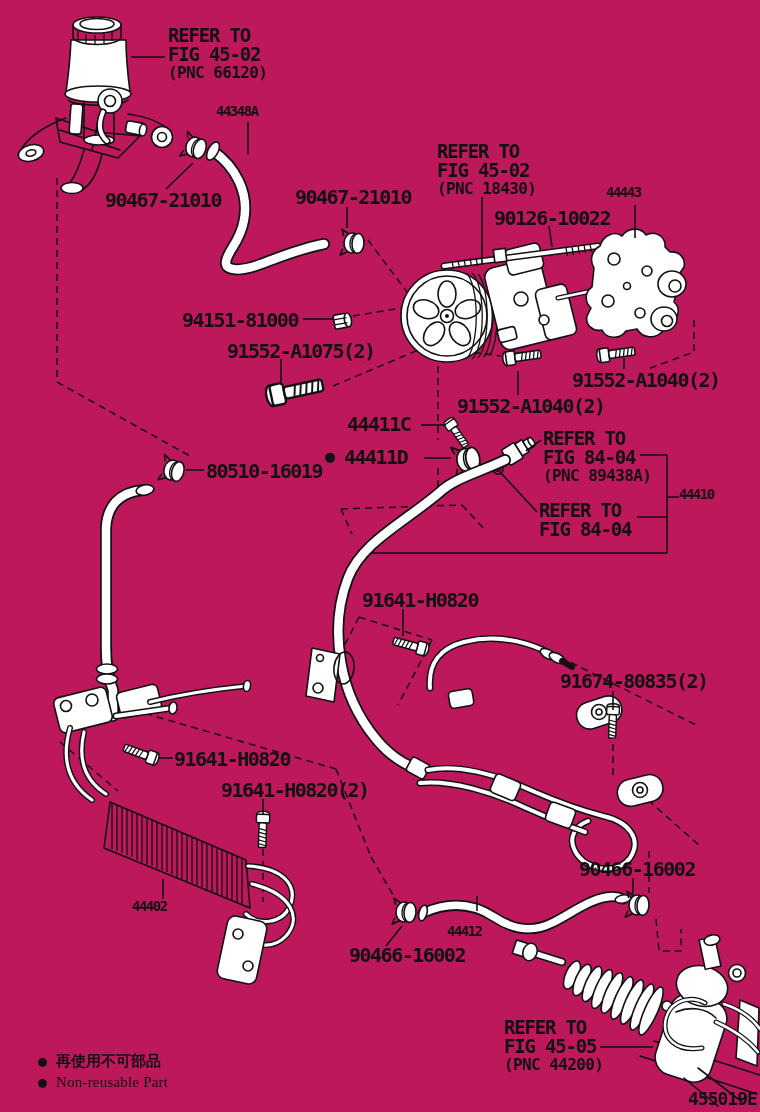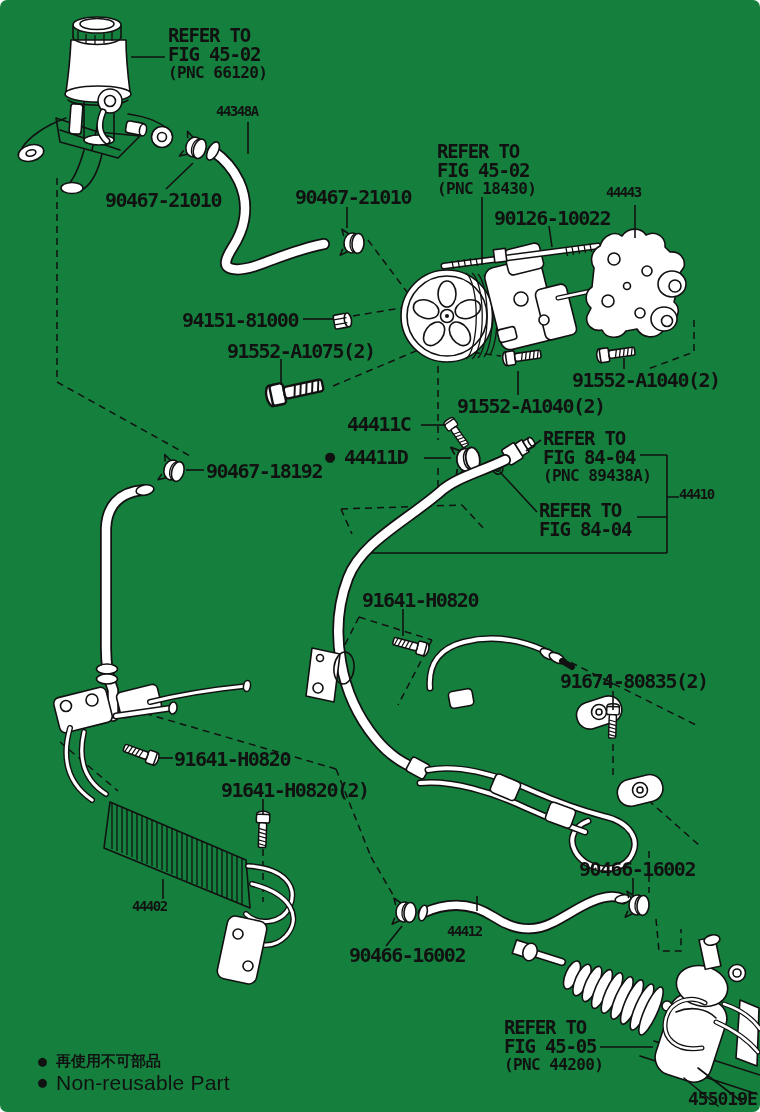--- a/index.html
+++ b/index.html
@@ -1,31 +1,31 @@
 <!DOCTYPE html>
 <html><head>
 <meta charset="utf-8">
 <style>
   html,body{margin:0;padding:0;background:#fff;}
-  .stage{position:relative;width:760px;height:1112px;background:#15803d;overflow:hidden;
-         font-family:"DejaVu Sans Mono","Liberation Mono",monospace;color:#111;border-radius:7px;}
+  .stage{position:relative;width:760px;height:1112px;background:#be185d;overflow:hidden;
+         font-family:"DejaVu Sans Mono","Liberation Mono",monospace;color:#111;}
   svg{position:absolute;left:0;top:0;}
   .lbl{position:absolute;font-weight:bold;font-size:20px;line-height:1;
        letter-spacing:-1.5px;white-space:nowrap;color:#111;}
   .lbl-lg{font-size:14px;}
   .ref{position:absolute;font-weight:bold;white-space:nowrap;color:#111;}
   .ref .rl{font-size:19px;line-height:19px;letter-spacing:-1.2px;}
   .ref .pnc{font-size:16px;line-height:18px;letter-spacing:-0.6px;}
   .code{position:absolute;font-weight:bold;font-size:18px;letter-spacing:-1px;color:#111;}
   .bullet-glyph{position:absolute;font-size:17px;line-height:1;color:#111;}
   .legend{position:absolute;left:38px;top:1051px;}
   .legend .row{display:flex;align-items:center;gap:9px;height:21px;}
   .legend .dot{font-size:15px;line-height:1;}
   .legend .jp{font-family:"DejaVu Sans","Liberation Sans",sans-serif;font-weight:bold;font-size:15px;}
-  .legend .en{font-family:Liberation Sans, sans-serif;font-size:21px;letter-spacing:0.2px;}
+  .legend .en{font-family:Liberation Serif, serif;font-size:15px;letter-spacing:0.2px;}
   
   .ln{stroke:#111;stroke-width:1.6;fill:none;stroke-linecap:round;stroke-linejoin:round;}
   .thin{stroke:#111;stroke-width:1.3;fill:none;}
   .fw{fill:#fff;stroke:#111;stroke-width:1.6;stroke-linejoin:round;}
   .dash{stroke:#111;stroke-width:1.5;fill:none;stroke-dasharray:7 5;}
   .ld{stroke:#111;stroke-width:1.6;fill:none;}
   .to{stroke:#111;fill:none;stroke-linecap:round;}
   .ti{stroke:#fff;fill:none;stroke-linecap:round;}
   .w12{stroke-width:12;} .w8{stroke-width:8.5;}
   .w11{stroke-width:11;} .w75{stroke-width:7.5;}
@@ -347,21 +347,21 @@
 <div class="lbl" style="left:347px;top:414px;">44411C</div>
 <span class="bullet-glyph" style="left:325px;top:448px;">●</span>
 <div class="lbl" style="left:344px;top:447px;">44411D</div>
 
 <div class="ref" style="left:543px;top:429px;">
   <div class="rl">REFER TO</div>
   <div class="rl">FIG 84-04</div>
   <div class="pnc">(PNC 89438A)</div>
 </div>
 
-<div class="lbl" style="left:206px;top:461px;">90467-18192</div>
+<div class="lbl" style="left:206px;top:461px;">80510-16019</div>
 
 <div class="ref" style="left:539px;top:501px;">
   <div class="rl">REFER TO</div>
   <div class="rl">FIG 84-04</div>
 </div>
 
 <div class="lbl lbl-lg" style="left:679px;top:487px;text-align:right;">44410</div>
 <div class="lbl" style="left:362px;top:590px;">91641-H0820</div>
 <div class="lbl" style="left:560px;top:671px;">91674-80835(2)</div>
 <div class="lbl" style="left:174px;top:749px;">91641-H0820</div>

